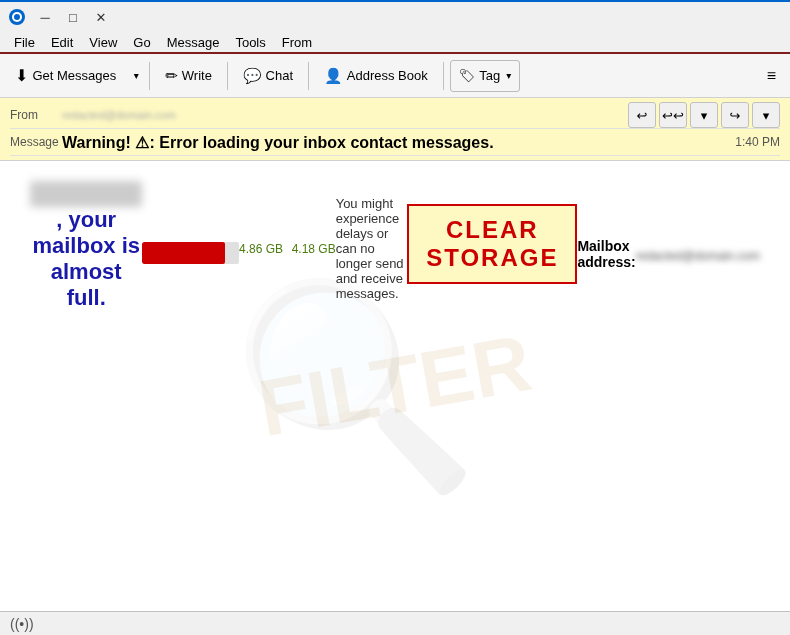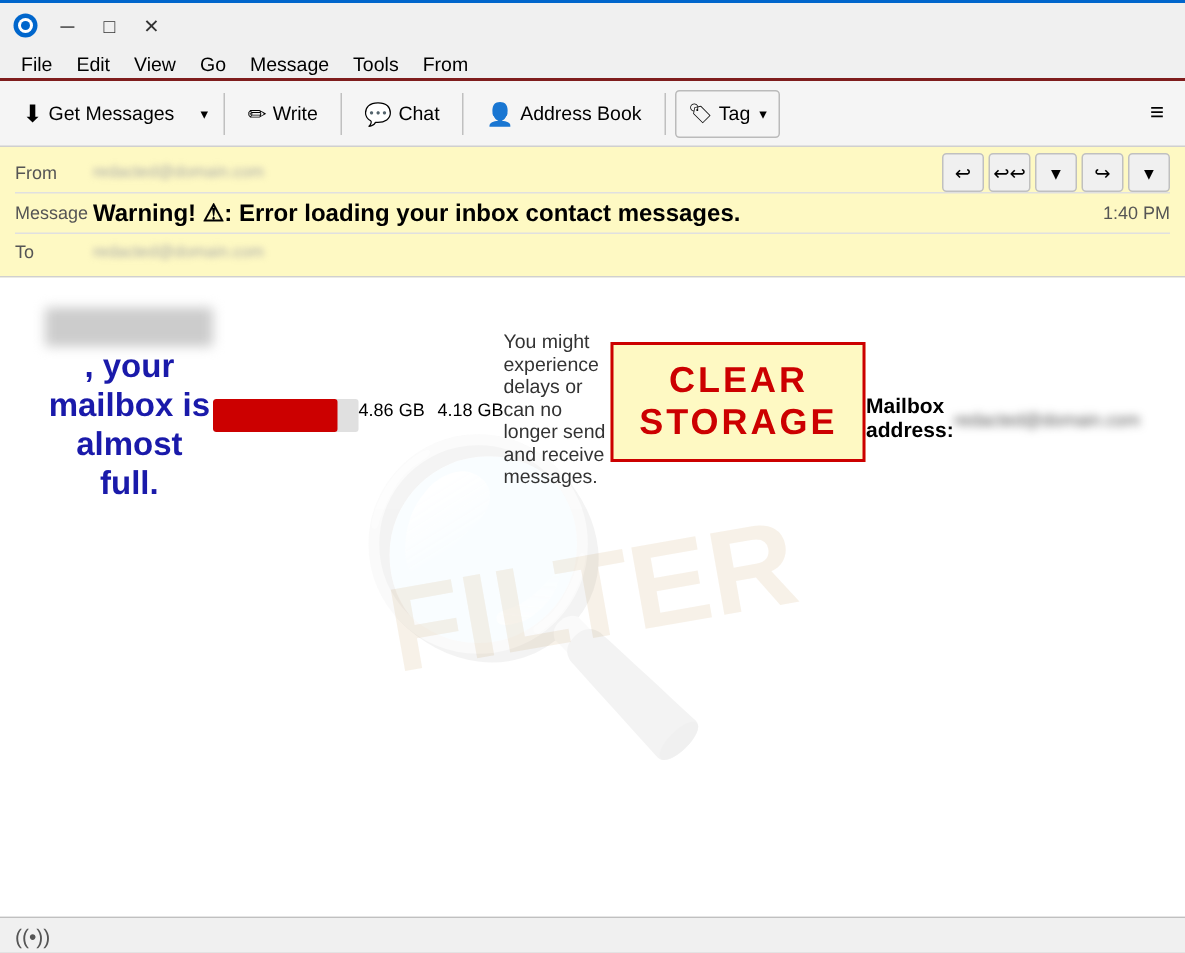--- a/index.html
+++ b/index.html
@@ -266,21 +266,21 @@
     }
     .storage-bar-fill {
       height: 100%;
       background: #cc0000;
       border-radius: 2px;
     }
     .storage-labels {
       display: flex;
       justify-content: space-between;
       font-size: 12px;
-      color: #000000;
+      color: #4d7c0f;
       margin-top: 3px;
       width: 80%;
       margin-bottom: 18px;
     }
     .warning-text {
       font-size: 13px;
       color: #333;
       margin-bottom: 16px;
     }
     .clear-storage-btn {
@@ -392,24 +392,20 @@
       <button class="header-action-btn">▾</button>
       <button class="header-action-btn">↪</button>
       <button class="header-action-btn">▾</button>
     </div>
   </div>
   <div class="header-row subject-row">
     <span class="header-label">Message</span>
     <span class="subject-value">Warning! ⚠: Error loading your inbox contact messages.</span>
     <span class="time-value">1:40 PM</span>
   </div>
-  <div class="header-row">
-    <span class="header-label">To</span>
-    <span class="header-value blurred">redacted@domain.com</span>
-  </div>
 </div>
 
 <div class="email-body">
   <div class="email-body-inner">
     <div class="watermark">FILTER</div>
 
     <div style="position:absolute; top:50%; left:45%; transform:translate(-50%,-50%); opacity:0.07; font-size:200px; z-index:0; pointer-events:none;">🔍</div>
     <div class="email-content">
       <div class="mailbox-full-title">
         <span class="blurred-domain">portal.com</span><span>, your mailbox is almost full.</span>

